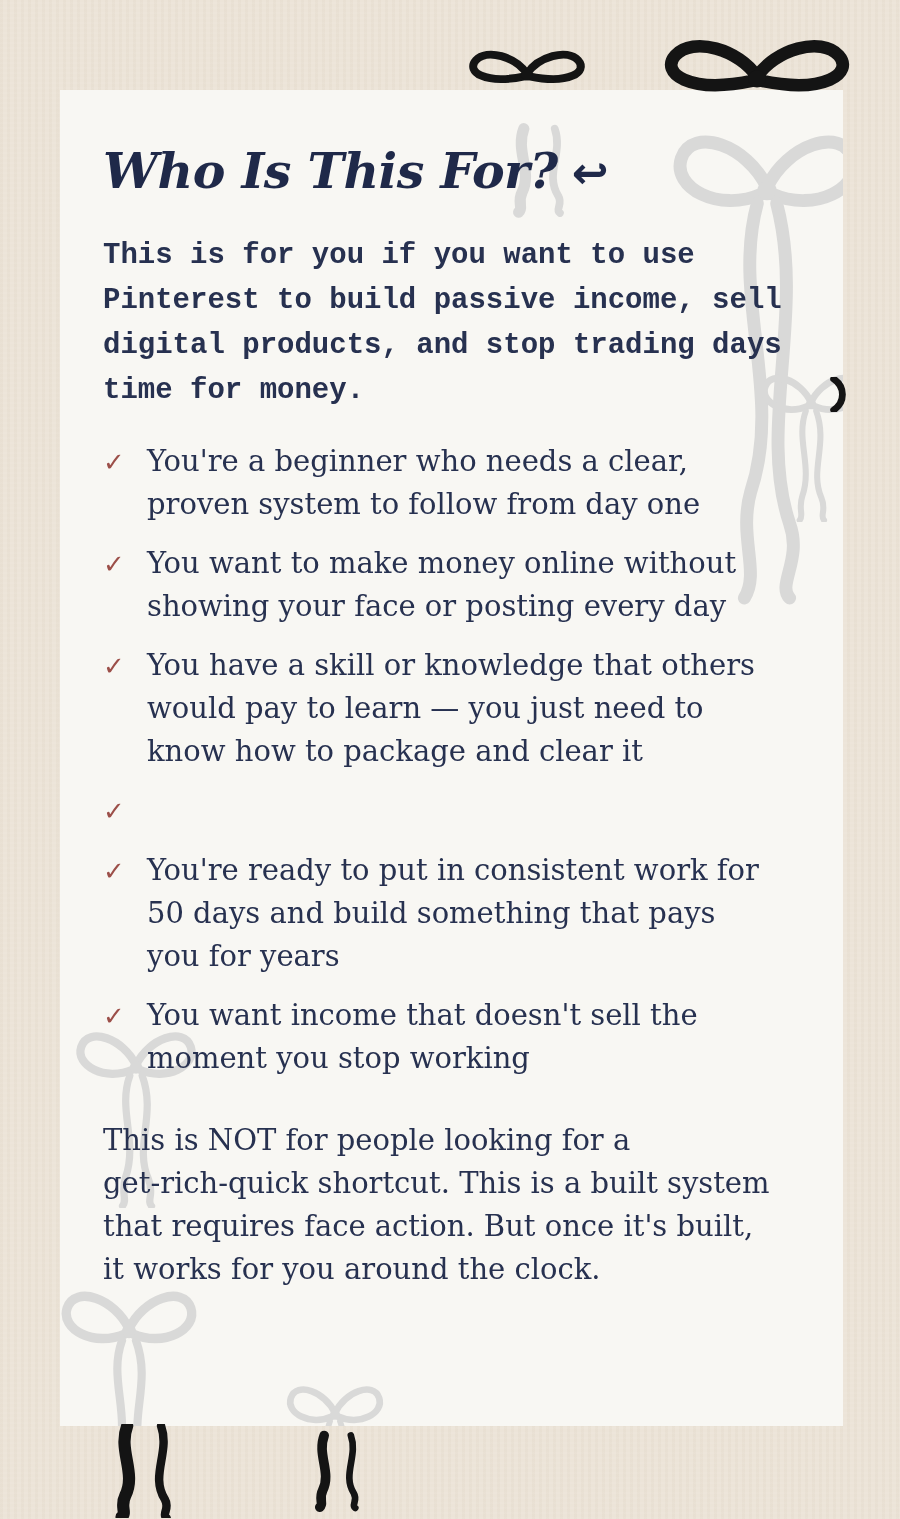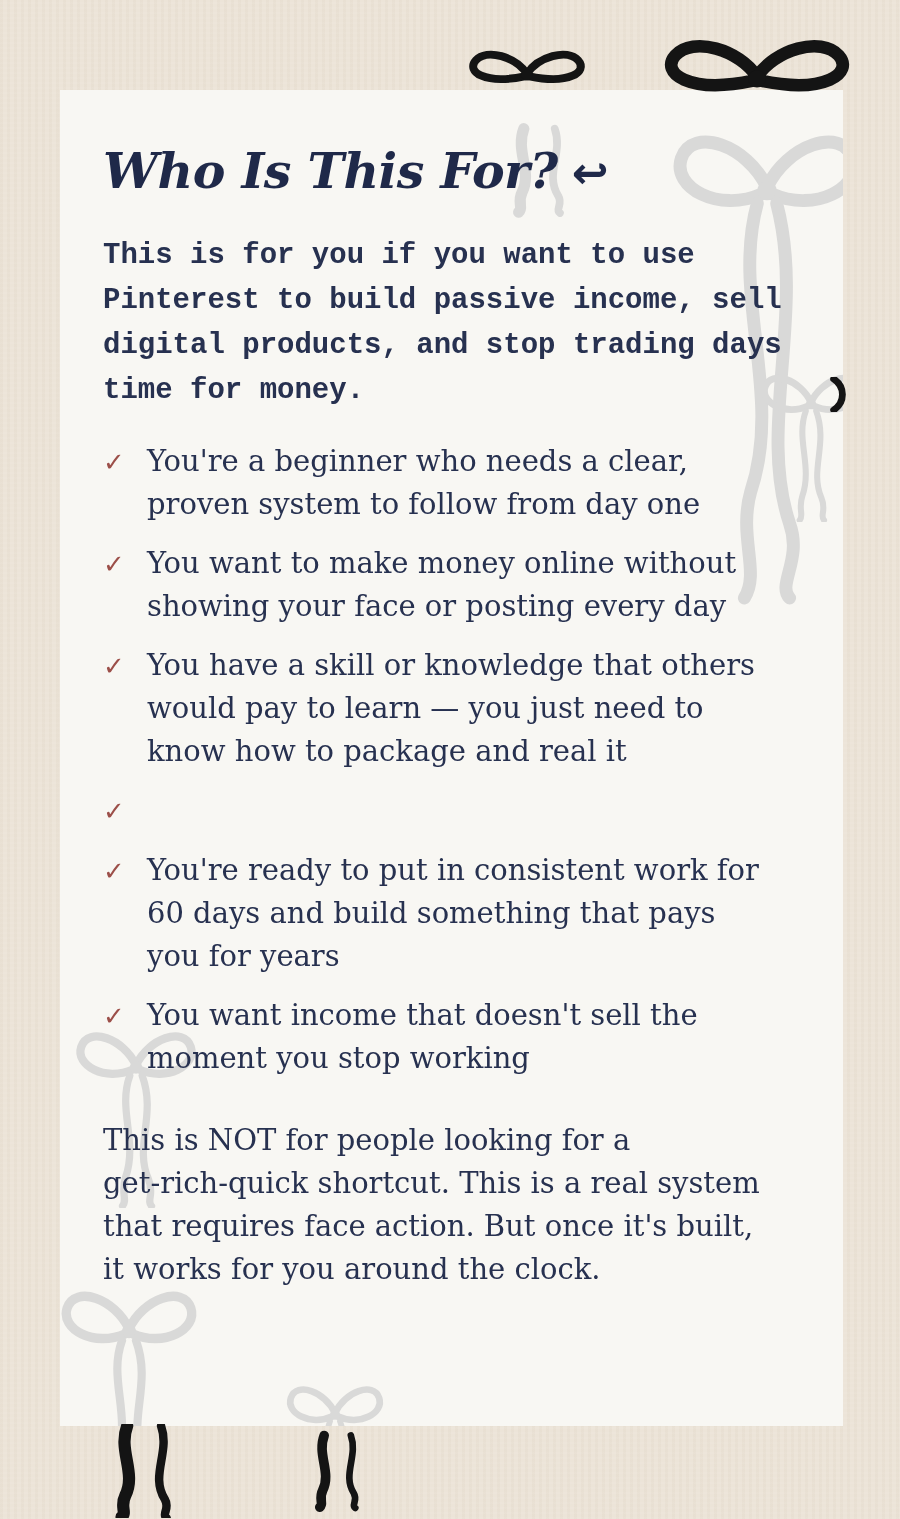--- a/index.html
+++ b/index.html
@@ -142,45 +142,45 @@
           <span class="item-text">
             <span class="line">You want to make money online without</span>
             <span class="line">showing your face or posting every day</span>
           </span>
         </li>
         <li class="item">
           <span class="check">✓</span>
           <span class="item-text">
             <span class="line">You have a skill or knowledge that others</span>
             <span class="line">would pay to learn — you just need to</span>
-            <span class="line">know how to package and real it</span>
+            <span class="line">know how to package and clear it</span>
           </span>
         </li>
         <li class="item">
           <span class="check">✓</span>
         </li>
         <li class="item">
           <span class="check">✓</span>
           <span class="item-text">
             <span class="line">You're ready to put in consistent work for</span>
-            <span class="line">60 days and build something that pays</span>
+            <span class="line">50 days and build something that pays</span>
             <span class="line">you for years</span>
           </span>
         </li>
         <li class="item">
           <span class="check">✓</span>
           <span class="item-text">
             <span class="line">You want income that doesn't sell the</span>
             <span class="line">moment you stop working</span>
           </span>
         </li>
       </ul>
 
       <p class="outro">
         <span class="line">This is NOT for people looking for a</span>
-        <span class="line">get-rich-quick shortcut. This is a real system</span>
+        <span class="line">get-rich-quick shortcut. This is a built system</span>
         <span class="line">that requires face action. But once it's built,</span>
         <span class="line">it works for you around the clock.</span>
       </p>
 
     </div>
   </section>
 </div>
 
 </body></html>

